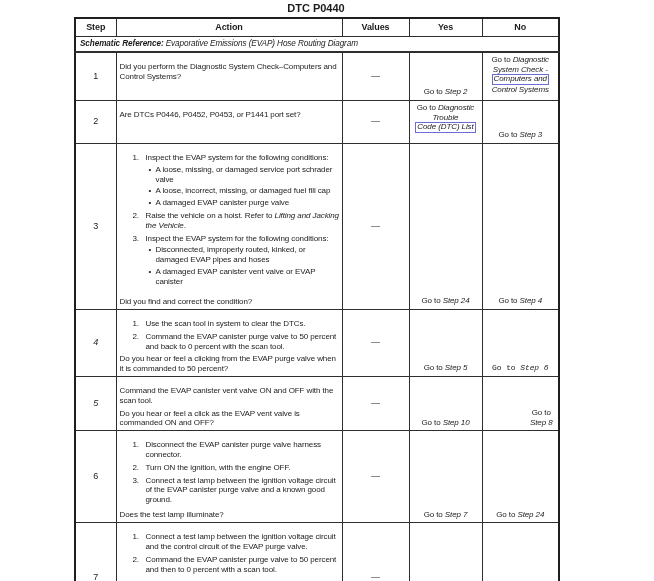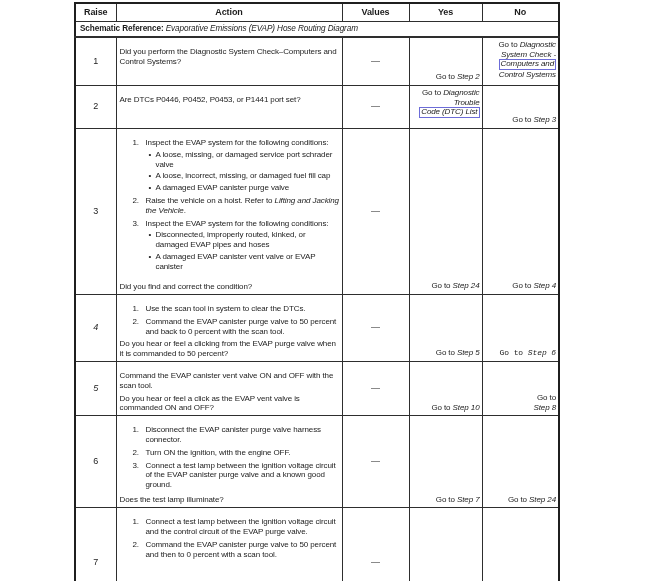--- a/index.html
+++ b/index.html
@@ -24,21 +24,21 @@
     padding:0;vertical-align:top;overflow:hidden;
   }
   th{
     font-size:9px;font-weight:bold;text-align:center;
     height:15px;vertical-align:middle;padding:1px 2px;
   }
   tr.schem-row td{
     padding:1px 4px 2px 4px;height:11px;vertical-align:middle;
     border-bottom-width:2px;font-size:8.2px;
   }
-  .b{font-weight:bold;}
+  .b{font-weight:bold;font-style:italic;}
   .it{font-style:italic;}
   td.step{
     text-align:center;vertical-align:middle;font-size:9px;
   }
   td.action{padding:0;}
   .action-wrap{
     display:flex;flex-direction:column;height:100%;box-sizing:border-box;
     padding:8px 2px 2px 3px;
   }
   .para{margin-top:1px;}
@@ -47,43 +47,44 @@
   .item-num{flex:none;width:10px;padding-right:3px;text-align:left;}
   .item-text{flex:1;}
   .bullet{display:flex;margin-top:2px;padding-left:29px;}
   .bullet-marker{flex:none;width:7px;}
   .bullet-text{flex:1;}
   .question{margin-top:auto;padding-top:3px;}
   td.values{
     text-align:center;vertical-align:middle;color:#474747;
     font-size:9px;
   }
-  td.goto{text-align:right;padding:2px 2px 3px 2px;}
+  td.goto{text-align:center;padding:2px 2px 3px 2px;}
   .goto-line{line-height:9.6px;}
   .linkbox{
     display:inline-block;border:1px solid #6c6cd8;
     padding:0 1px;line-height:8.6px;margin:0;
   }
 </style>
 </head>
 <body>
 
 <div class="page">
+  <div class="doc-title">DTC P0440</div>
 
   <table class="dtc">
     <colgroup>
       <col style="width:41px">
         <col style="width:226px">
         <col style="width:67px">
         <col style="width:73px">
         <col style="width:77px">
     </colgroup>
     <thead>
       <tr style="height:15px;">
-        <th>Raise</th>
+        <th>Step</th>
         <th>Action</th>
         <th>Values</th>
         <th>Yes</th>
         <th>No</th>
       </tr>
     </thead>
     <tbody id="tbody">
       <tr class="schem-row">
         <td colspan="5"><span class="b">Schematic Reference:</span> <span class="it">Evaporative Emissions (EVAP) Hose Routing Diagram</span></td>
       </tr>

